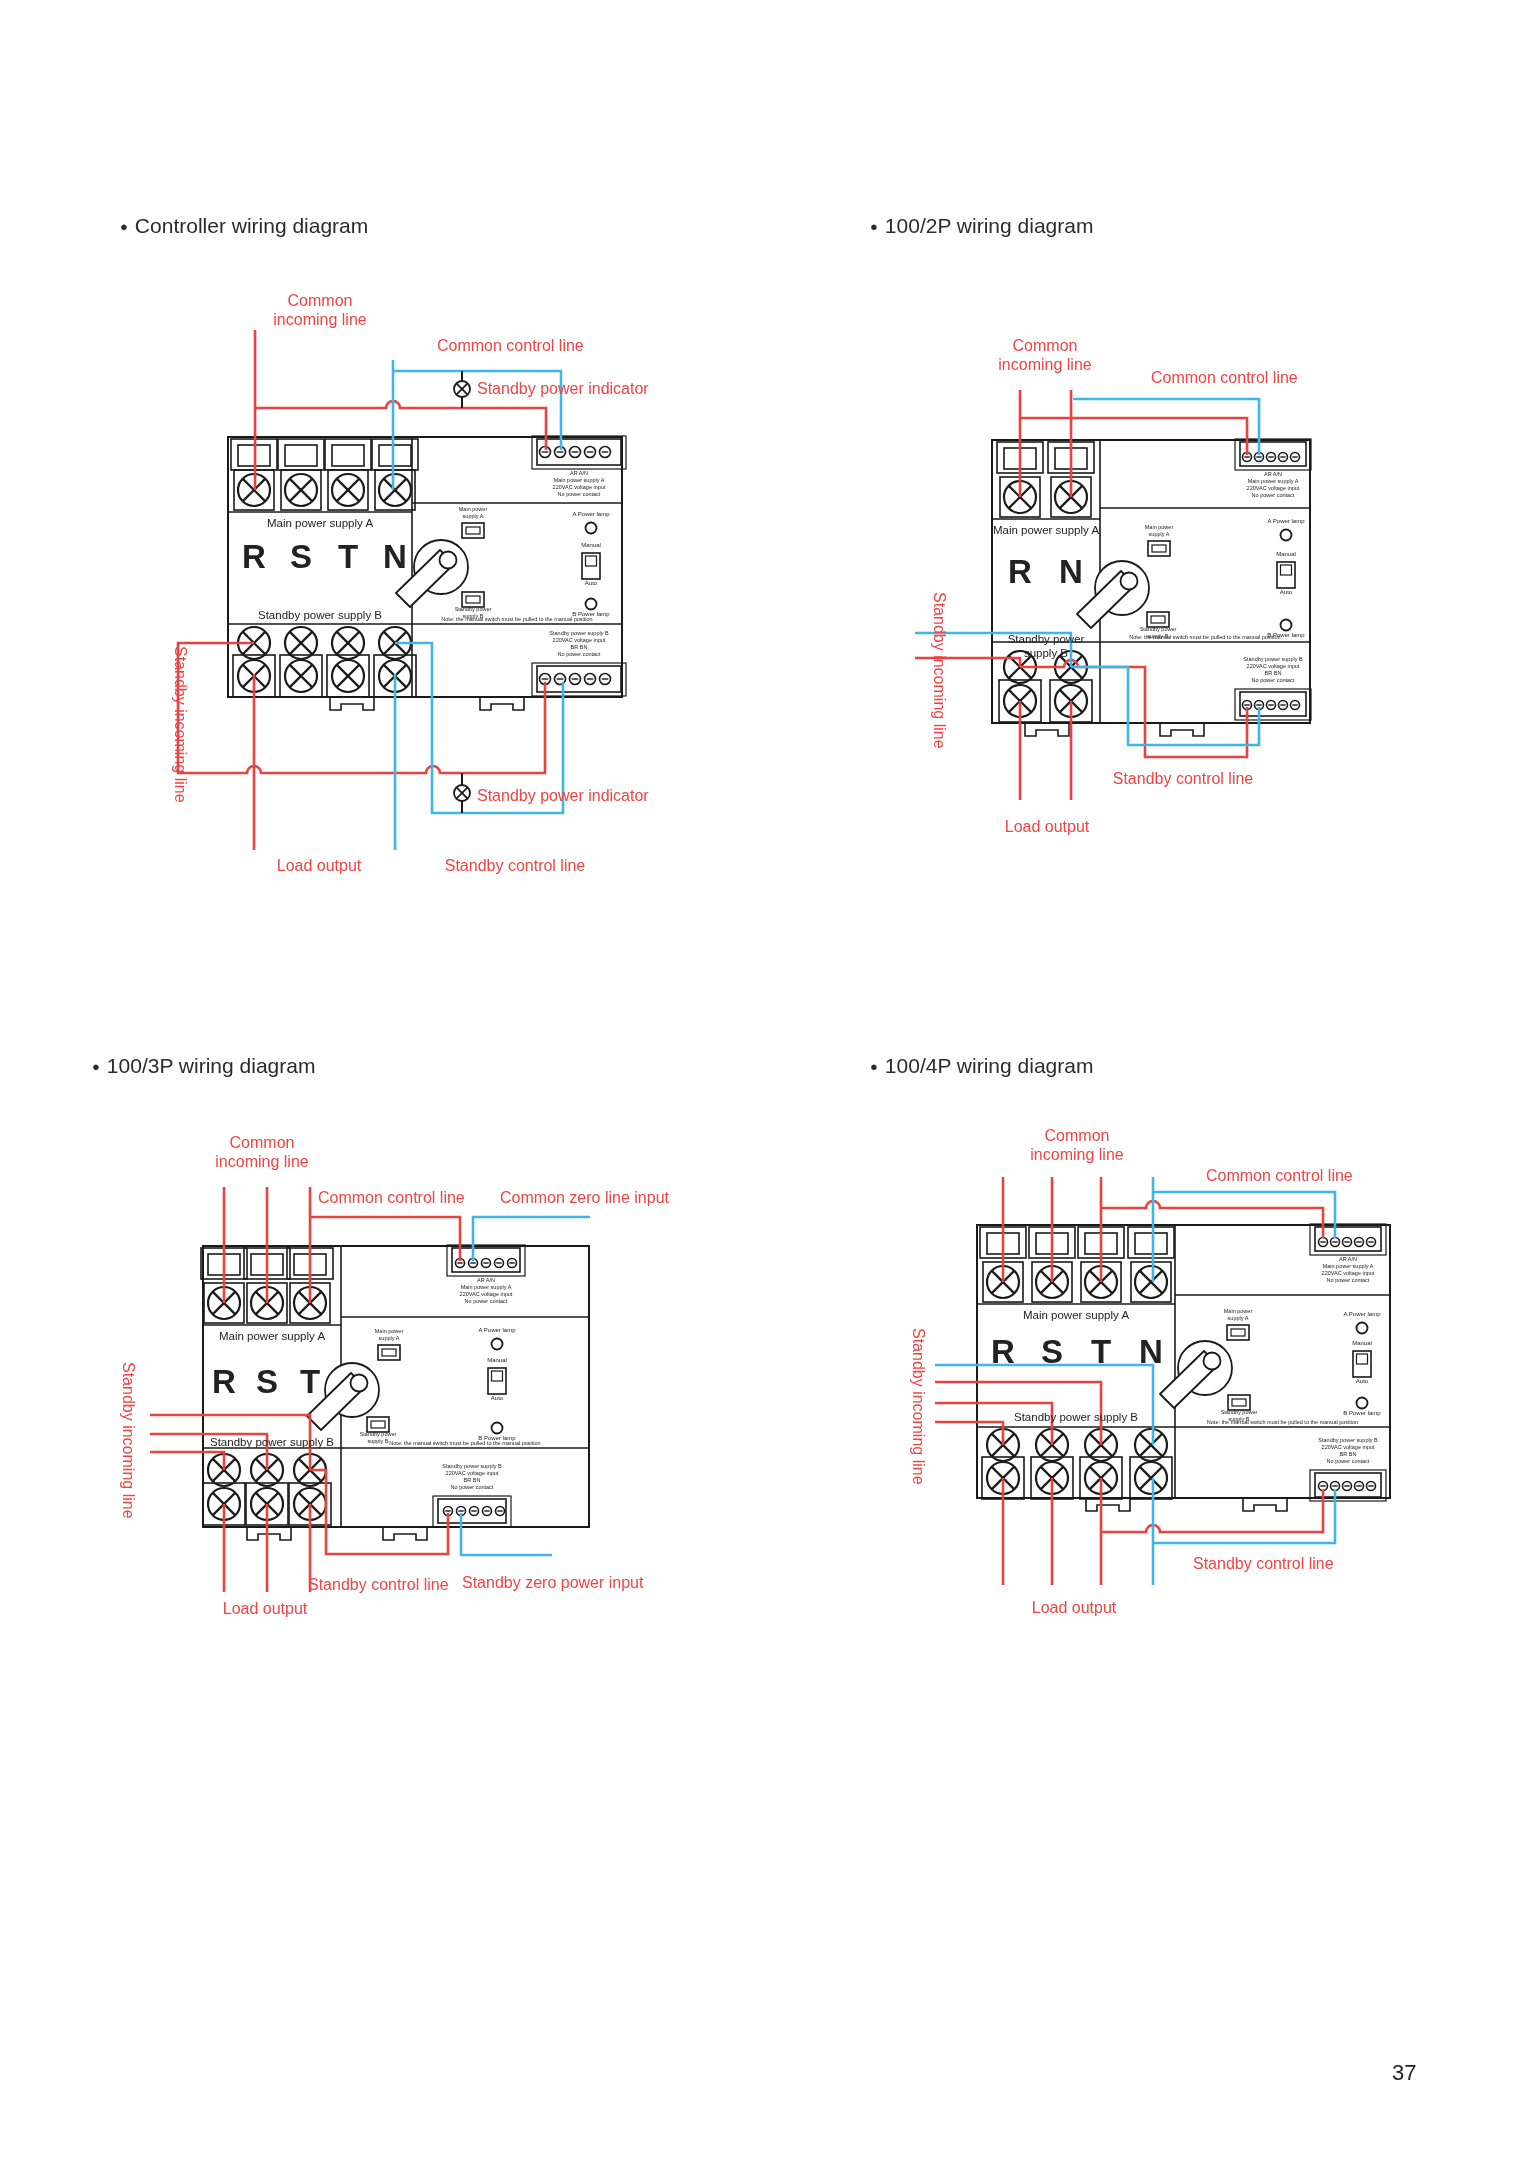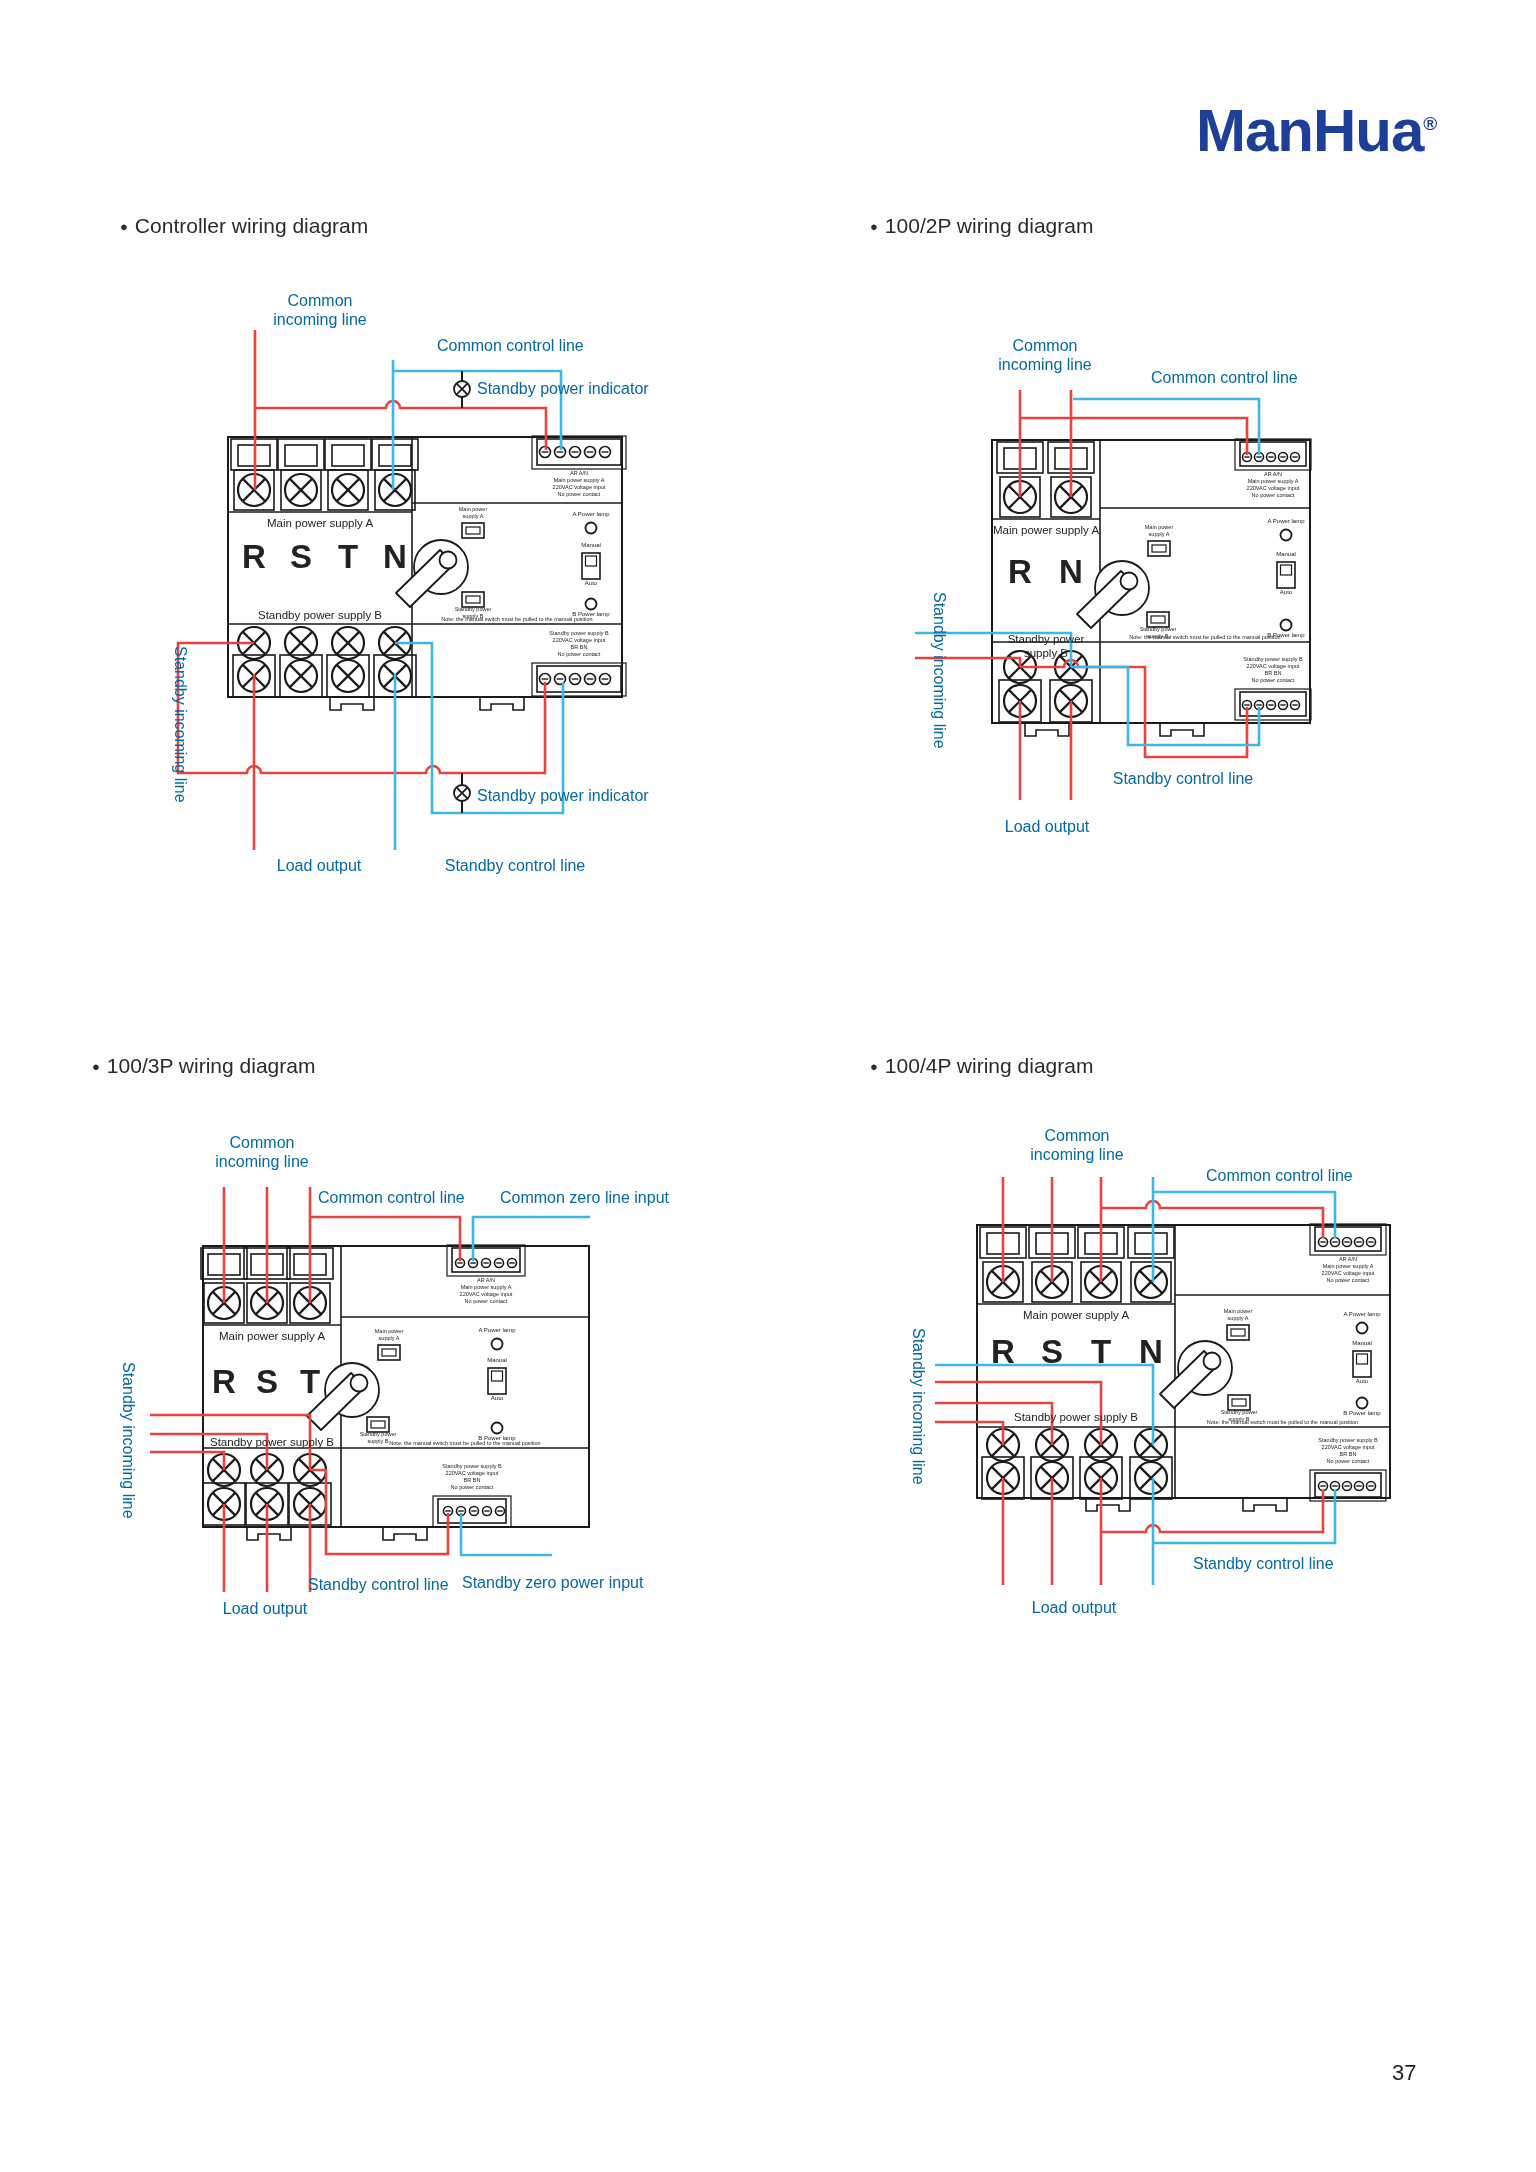--- a/index.html
+++ b/index.html
@@ -1,19 +1,19 @@
 <!DOCTYPE html>
 <html><head>
 <meta charset="utf-8">
 <style>
   html,body{margin:0;padding:0;background:#fff;}
   #page{position:relative;width:1536px;height:2172px;background:#fff;overflow:hidden;
         font-family:"Liberation Sans",sans-serif;}
   #dsvg{position:absolute;left:0;top:0;z-index:1;}
-  .lbl{position:absolute;z-index:2;font:16px/1.18 "Liberation Sans",sans-serif;color:#0369a1;text-align:center;}
+  .lbl{position:absolute;z-index:2;font:16px/1.18 "Liberation Sans",sans-serif;color:#ef4444;text-align:center;}
   .nw{white-space:nowrap;text-align:left;}
   .v{writing-mode:vertical-rl;}
   .sec-title{position:absolute;z-index:2;font:21px "Liberation Sans",sans-serif;color:#2b2b2b;white-space:nowrap;}
   .bullet{font-size:13px;margin-right:7px;vertical-align:2px;}
   .dl{position:absolute;z-index:2;color:#222;text-align:center;line-height:1.25;white-space:pre-line;
       font-family:"Liberation Sans",sans-serif;}
   .logo{position:absolute;left:1196px;top:96px;z-index:2;font-weight:bold;font-size:60px;
         color:#1d3f97;letter-spacing:-1px;font-family:"Liberation Sans",sans-serif;}
   .logo sup{font-size:19px;vertical-align:super;font-weight:bold;}
   .pagenum{position:absolute;left:1392px;top:2060px;z-index:2;font-size:22px;color:#222;}
@@ -418,21 +418,20 @@
       <path d="M1052,1478 V1585" fill="none" stroke="#e8433e" stroke-width="2.6"></path>
       <path d="M1101,1478 V1585" fill="none" stroke="#e8433e" stroke-width="2.6"></path>
       <path d="M1101,1532 H1146 A7,7 0 0 1 1160,1532 H1323 V1490" fill="none" stroke="#e8433e" stroke-width="2.6"></path>
       <path d="M1153,1177 V1282" fill="none" stroke="#3eb6e8" stroke-width="2.6"></path>
       <path d="M1153,1192 H1335 V1238" fill="none" stroke="#3eb6e8" stroke-width="2.6"></path>
       <path d="M935,1365 H1153 V1445" fill="none" stroke="#3eb6e8" stroke-width="2.6"></path>
       <path d="M1153,1478 V1585" fill="none" stroke="#3eb6e8" stroke-width="2.6"></path>
       <path d="M1153,1543 H1335 V1490" fill="none" stroke="#3eb6e8" stroke-width="2.6"></path>
     </svg>
 
-  <div class="logo"><span>ManHua</span><sup>®</sup></div>
 
   <div class="sec-title" style="left:120px;top:214px"><span class="bullet">●</span><span>Controller wiring diagram</span></div>
   <div class="sec-title" style="left:870px;top:214px"><span class="bullet">●</span><span>100/2P wiring diagram</span></div>
   <div class="sec-title" style="left:92px;top:1054px"><span class="bullet">●</span><span>100/3P wiring diagram</span></div>
   <div class="sec-title" style="left:870px;top:1054px"><span class="bullet">●</span><span>100/4P wiring diagram</span></div>
 
   <div class="lbl" style="left:260px;top:292px;width:120px">Common incoming line</div>
   <div class="lbl nw" style="left:437px;top:337px">Common control line</div>
   <div class="lbl nw" style="left:477px;top:380px">Standby power indicator</div>
   <div class="lbl v" style="left:170px;top:646px">Standby incoming line</div>

